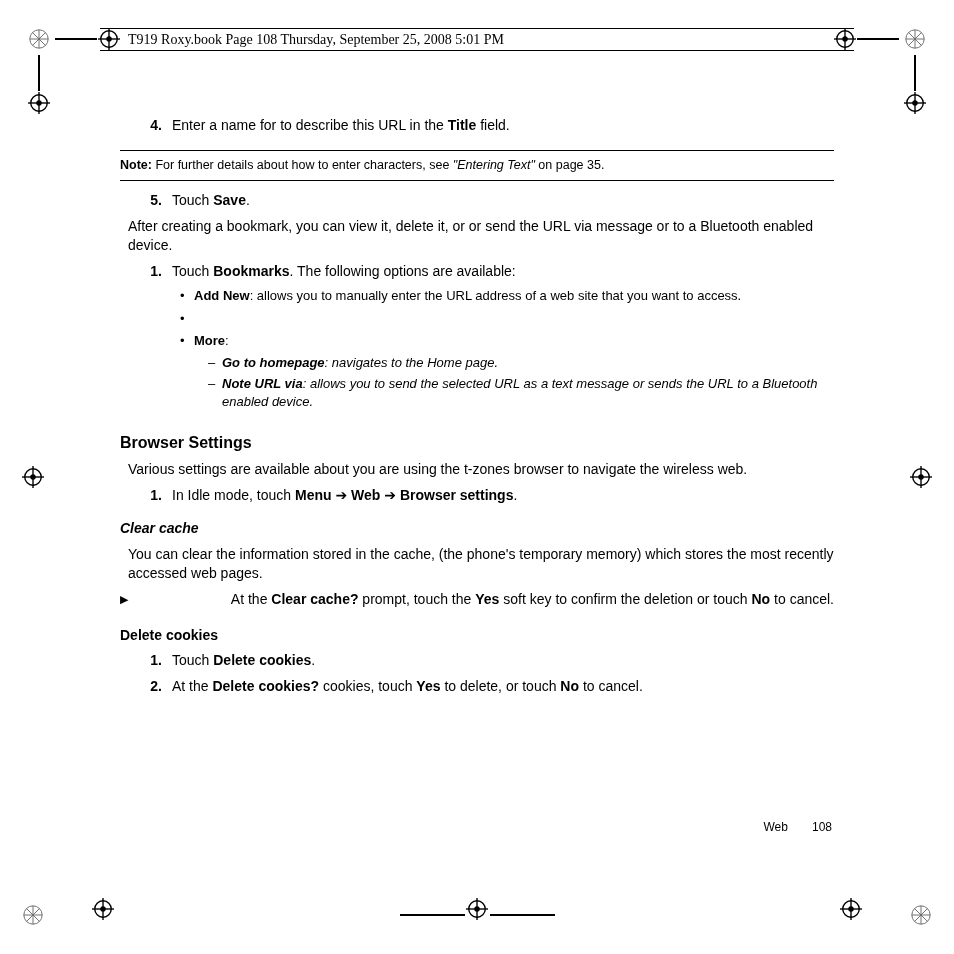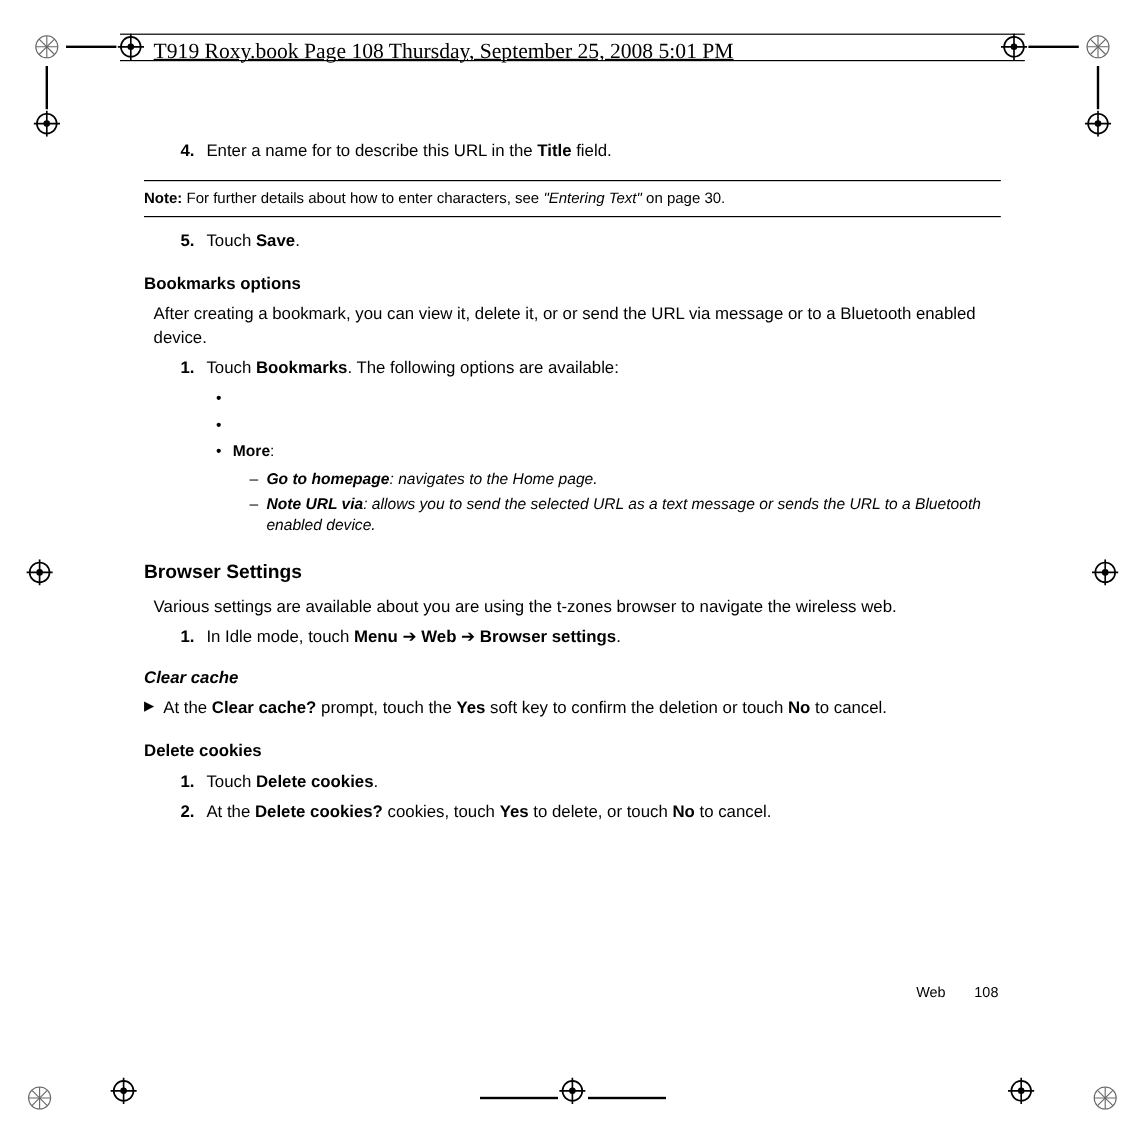--- a/index.html
+++ b/index.html
@@ -30,22 +30,21 @@
     width: 2px;
     background: #000;
   }
   .hdr-line-top { position:absolute; top:28px; left:100px; right:100px; height:1px; background:#000; }
   .hdr-line-bot { position:absolute; top:50px; left:100px; right:100px; height:1px; background:#000; }
   .hdr-text {
     position: absolute;
     top: 30px;
     left: 128px;
     font-family: "Times New Roman", serif;
-    font-size: 18px;
-    text-decoration: underline;
+    font-size: 14px;
   }
   .content {
     position: absolute;
     top: 110px;
     left: 120px;
     right: 120px;
   }
   .ol-num {
     display: flex;
     margin-bottom: 6px;
@@ -109,21 +108,21 @@
     padding-left: 88px;
   }
   .bullet-2 .dash { width:14px; flex-shrink:0; }
   .bullet-2 .body { flex:1;font-style:italic; }
   .tri-row {
     display:flex;
     margin: 6px 0;
     padding-left: 0;
   }
   .tri-row .tri { width:16px; flex-shrink:0; font-size:11px; padding-top:2px;}
-  .tri-row .body { flex:1; }
+  .tri-row .body { flex:1;text-align:right; }
   .footer-page {
     position: absolute;
     bottom: 118px;
     right: 122px;
     font-size: 12px;
   }
   .footer-page .sec { margin-right: 24px; }
   b { font-weight: bold; }
   em.it { font-style: italic; }
 </style>
@@ -256,42 +255,42 @@
 <div class="content">
 
   <div class="ol-num indent1">
     <div class="num">4.</div>
     <div class="body">
       <span>Enter a name for to describe this URL in the </span><b>Title</b><span> field.</span>
     </div>
   </div>
 
   <div class="note-block">
-    <span class="note-label">Note:</span><span>  For further details about how to enter characters, see </span><em class="it">"Entering Text"</em><span> on page 30.</span>
+    <span class="note-label">Note:</span><span>  For further details about how to enter characters, see </span><em class="it">"Entering Text"</em><span> on page 35.</span>
   </div>
 
   <div class="ol-num indent1">
     <div class="num">5.</div>
     <div class="body">
       <span>Touch </span><b>Save</b><span>.</span>
     </div>
   </div>
 
-  <div class="hd3">Bookmarks options</div>
   <div class="para">After creating a bookmark, you can view it, delete it, or or send the URL via message or to a Bluetooth enabled device.</div>
 
   <div class="ol-num indent1">
     <div class="num">1.</div>
     <div class="body">
       <span>Touch </span><b>Bookmarks</b><span>. The following options are available:</span>
     </div>
   </div>
 
   <div class="bullet-1">
     <div class="dot">•</div>
+    <div class="body"><b>Add New</b><span>: allows you to manually enter the URL address of a web site that you want to access.</span></div>
   </div>
   <div class="bullet-1">
     <div class="dot">•</div>
   </div>
   <div class="bullet-1">
     <div class="dot">•</div>
     <div class="body"><b>More</b><span>:</span></div>
   </div>
   <div class="bullet-2">
     <div class="dash">–</div>
@@ -306,20 +305,21 @@
   <div class="para">Various settings are available about you are using the t-zones browser to navigate the wireless web.</div>
 
   <div class="ol-num indent1">
     <div class="num">1.</div>
     <div class="body">
       <span>In Idle mode, touch </span><b>Menu</b><span> ➔ </span><b>Web</b><span> ➔ </span><b>Browser settings</b><span>.</span>
     </div>
   </div>
 
   <div class="hd4">Clear cache</div>
+  <div class="para">You can clear the information stored in the cache, (the phone's temporary memory) which stores the most recently accessed web pages.</div>
 
   <div class="tri-row">
     <div class="tri">▶</div>
     <div class="body">
       <span>At the </span><b>Clear cache?</b><span> prompt, touch the </span><b>Yes</b><span> soft key to confirm the deletion or touch </span><b>No</b><span> to cancel.</span>
     </div>
   </div>
 
   <div class="hd3">Delete cookies</div>
 

